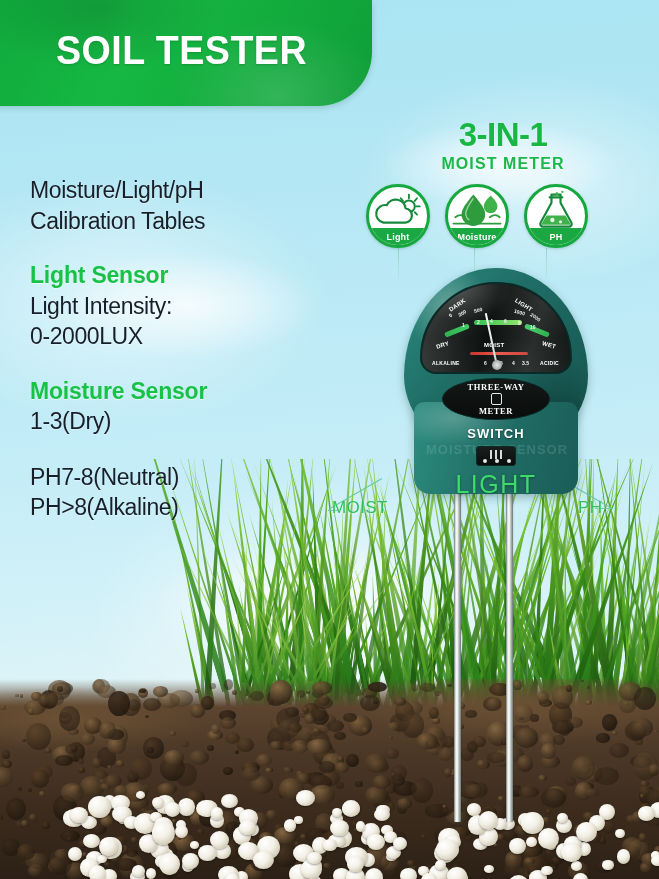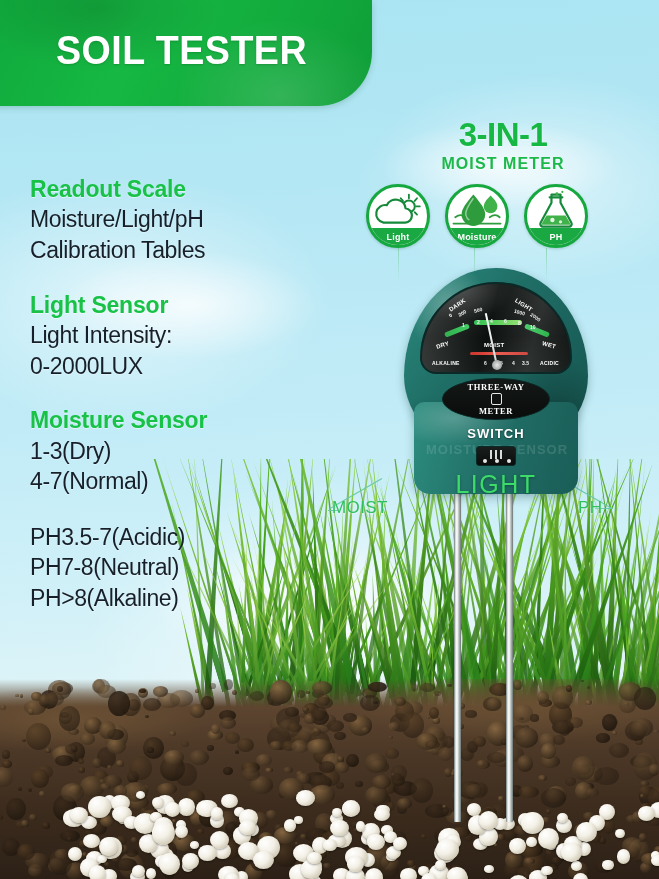--- a/index.html
+++ b/index.html
@@ -1305,39 +1305,36 @@
   </div>
 
   <div class="kicker">
     <div class="kicker-main">3-IN-1</div>
     <div class="kicker-sub">MOIST METER</div>
   </div>
 
   <div class="specs">
 
     <div class="spec-block">
-      <div class="spec-head">Readout Scale</div>
       <div class="spec-line">Moisture/Light/pH</div>
       <div class="spec-line">Calibration Tables</div>
     </div>
 
     <div class="spec-block">
       <div class="spec-head">Light Sensor</div>
       <div class="spec-line">Light Intensity:</div>
       <div class="spec-line">0-2000LUX</div>
     </div>
 
     <div class="spec-block">
       <div class="spec-head">Moisture Sensor</div>
       <div class="spec-line">1-3(Dry)</div>
-      <div class="spec-line">4-7(Normal)</div>
     </div>
 
     <div class="spec-block">
-      <div class="spec-line">PH3.5-7(Acidic)</div>
       <div class="spec-line">PH7-8(Neutral)</div>
       <div class="spec-line">PH&gt;8(Alkaline)</div>
     </div>
   </div>
 
   <div class="banner"></div>
   <div class="banner-title">SOIL TESTER</div>
 
 </div>
 

